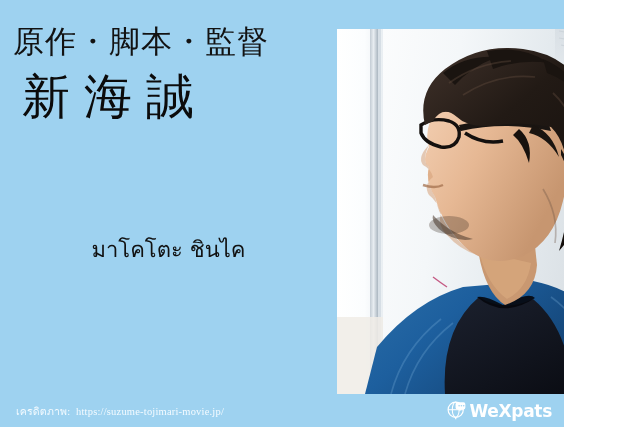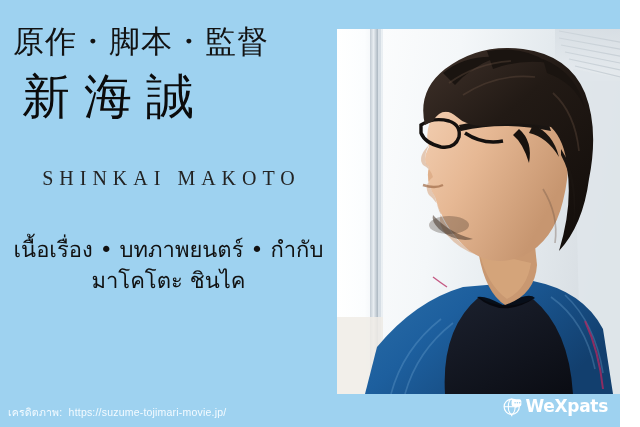--- a/index.html
+++ b/index.html
@@ -5,21 +5,21 @@
   html, body {
     margin: 0;
     padding: 0;
     background: #ffffff;
   }
   body {
     font-family: "Liberation Sans", sans-serif;
   }
   .card {
     position: relative;
-    width: 620px;
+    width: 564px;
     height: 427px;
     overflow: hidden;
     background: #9ED2F0;
   }
 
   
   .left-col {
     position: absolute;
     left: 0;
     top: 0;
@@ -95,36 +95,36 @@
   }
   .photo svg {
     display: block;
     width: 100%;
     height: 100%;
   }
 
   
   .credit {
     position: absolute;
-    left: 8px;
+    left: 16px;
     bottom: 8px;
-    font-family: Liberation Sans, sans-serif;
+    font-family: Liberation Serif, serif;
     font-size: 10.5px;
     line-height: 14px;
     color: #f4fbff;
     white-space: nowrap;
     letter-spacing: 0.2px;
   }
 
   .brand {
     position: absolute;
     right: 12px;
     bottom: 7px;
     display: flex;
-    align-items: flex-start;
+    align-items: flex-end;
     gap: 3px;
     height: 22px;
   }
   .brand-icon {
     width: 19px;
     height: 19px;
     display: block;
   }
   .brand-text {
     font-family: "DejaVu Sans", sans-serif;
@@ -139,24 +139,22 @@
 <body>
 
 <div class="card">
 
   <div class="left-col">
 
     <div class="kicker">原作・脚本・監督</div>
 
     <div class="name-jp">新海誠</div>
 
-    <div class="name-romaji">SHINKAI MAKOTO</div>
 
     <div class="thai-block">
-      <div class="thai-line">เนื้อเรื่อง • บทภาพยนตร์ • กำกับ</div>
       <div class="thai-line">มาโคโตะ ชินไค</div>
     </div>
   </div>
 
   <div class="photo">
     <svg viewBox="0 0 288 365" preserveAspectRatio="xMidYMid slice">
       <defs>
         <linearGradient id="bgWall" x1="0" y1="0" x2="1" y2="0.2">
           <stop offset="0%" stop-color="#ffffff"></stop>
           <stop offset="42%" stop-color="#f4f7f9"></stop>

